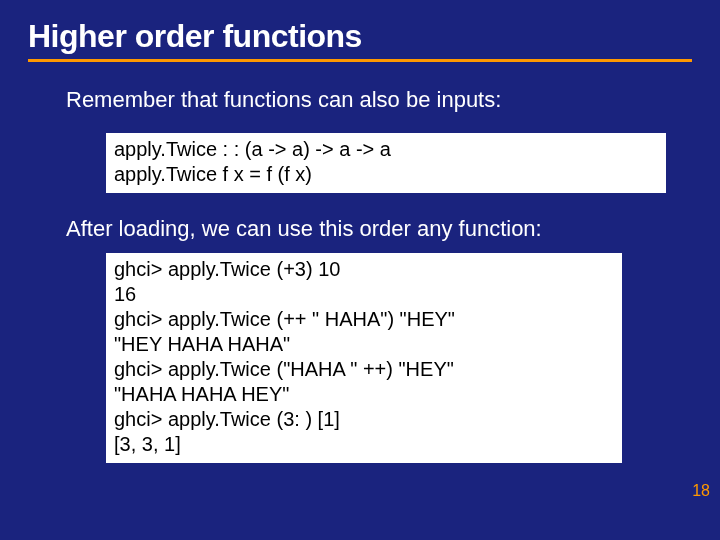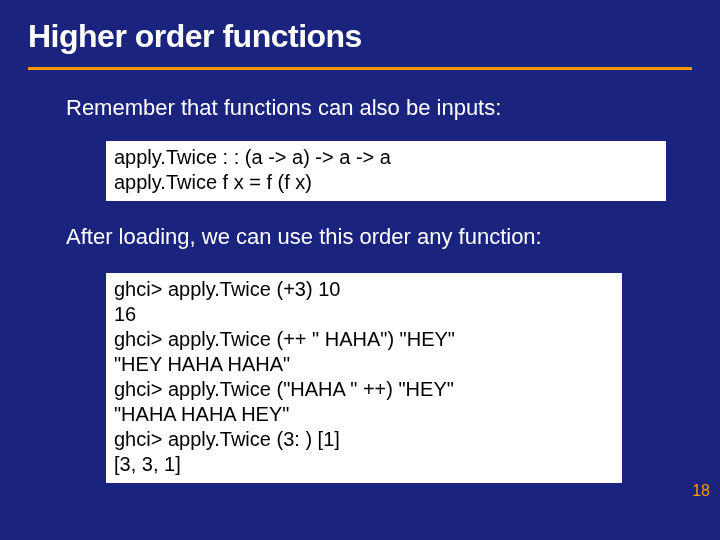--- a/index.html
+++ b/index.html
@@ -15,21 +15,21 @@
     height: 540px;
     padding: 18px 28px 0 28px;
     position: relative;
   }
   .title {
     font-family: "Arial Black", Arial, sans-serif;
     font-weight: 900;
     font-size: 32px;
     color: #ffffff;
     letter-spacing: -0.5px;
-    margin-bottom: 12px;
+    margin-bottom: 4px;
   }
   .underline {
     height: 3px;
     background: #ff9800;
     width: 100%;
     margin-bottom: 24px;
   }
   .body-text {
     color: #ffffff;
     font-size: 22px;
@@ -41,21 +41,21 @@
     background: #ffffff;
     color: #000000;
     font-family: Verdana, Geneva, sans-serif;
     font-size: 20px;
     line-height: 1.25;
     padding: 4px 8px 6px 8px;
     margin: 18px 26px 22px 78px;
     white-space: pre-wrap;
   }
   .code-box.second {
-    margin: 22px 70px 0 78px;
+    margin: 10px 70px 0 78px;
   }
   .page-num {
     position: absolute;
     right: 10px;
     bottom: 40px;
     color: #ff9800;
     font-size: 16px;
     text-align: right;
   }
 </style>

